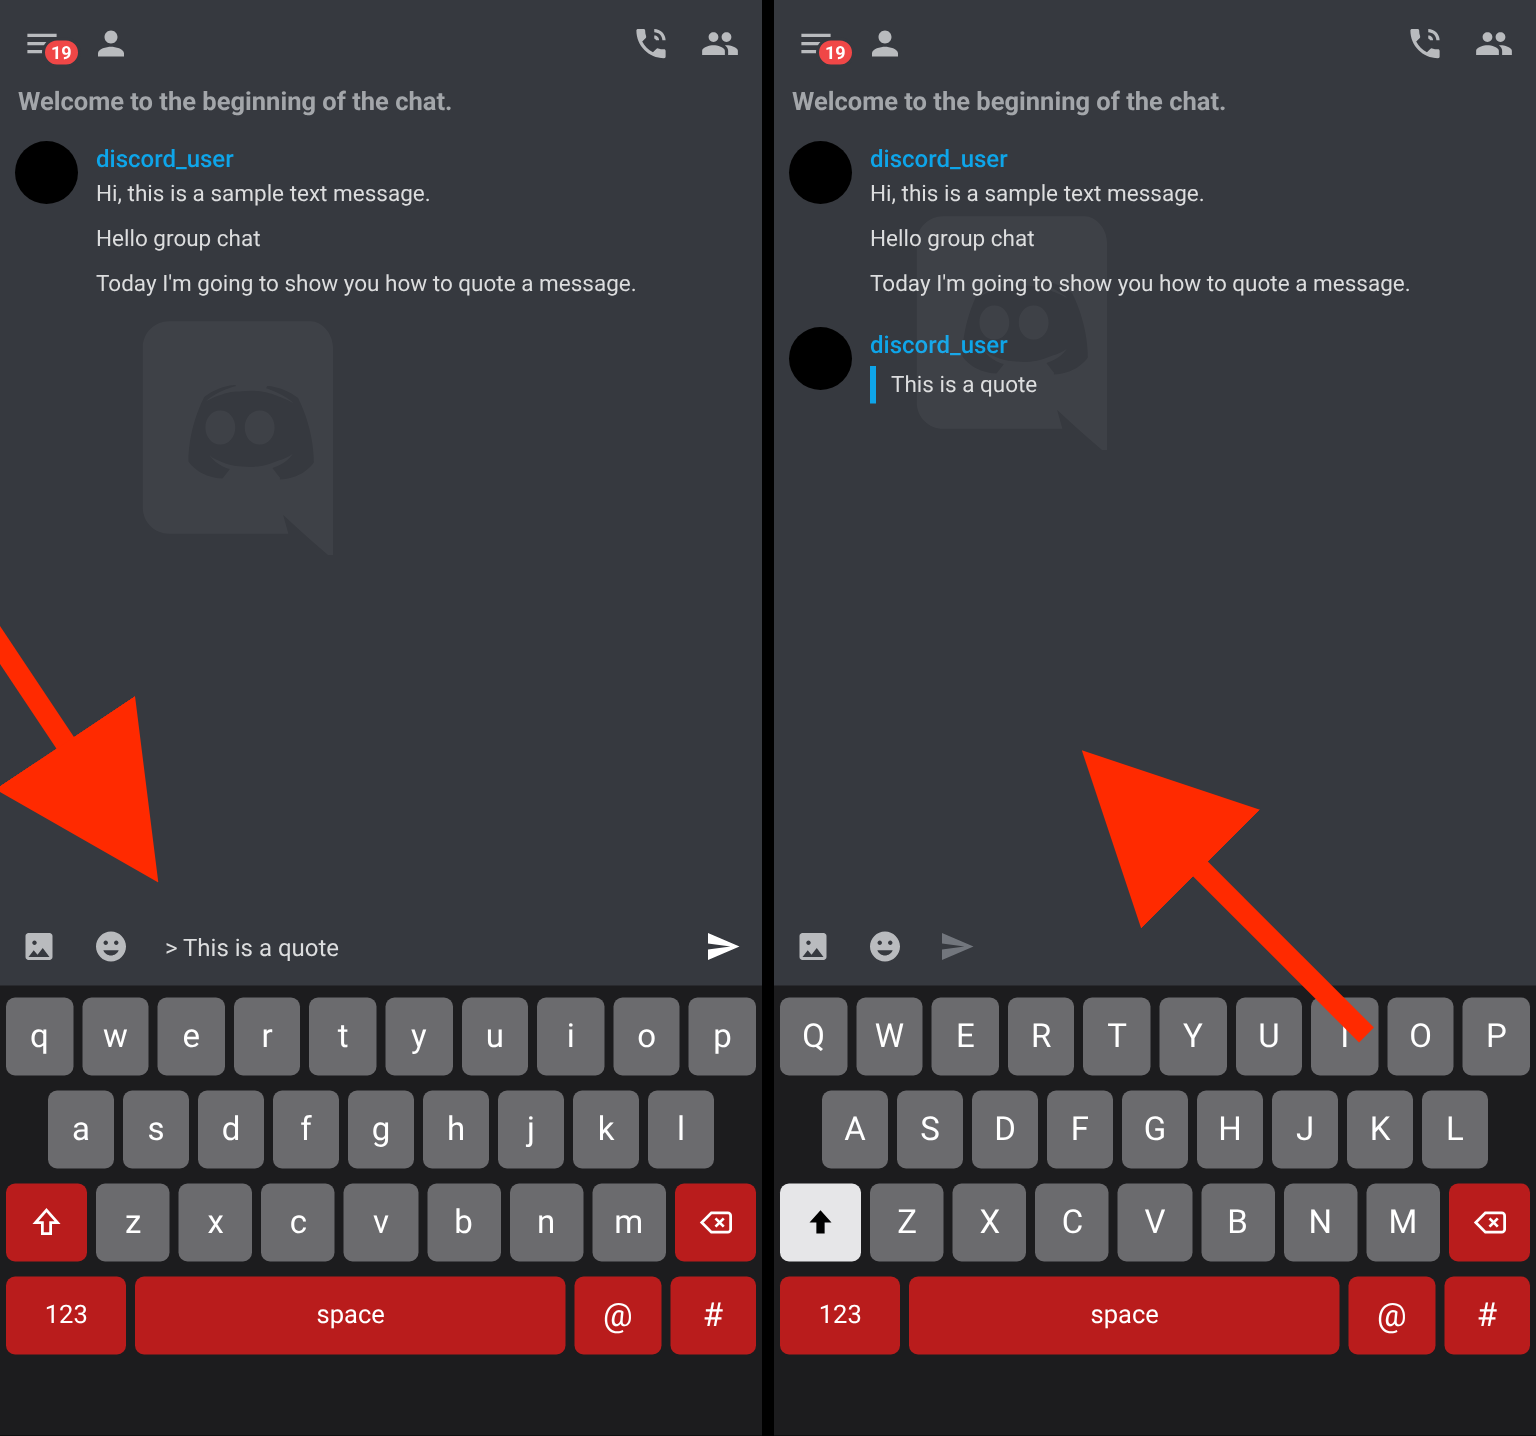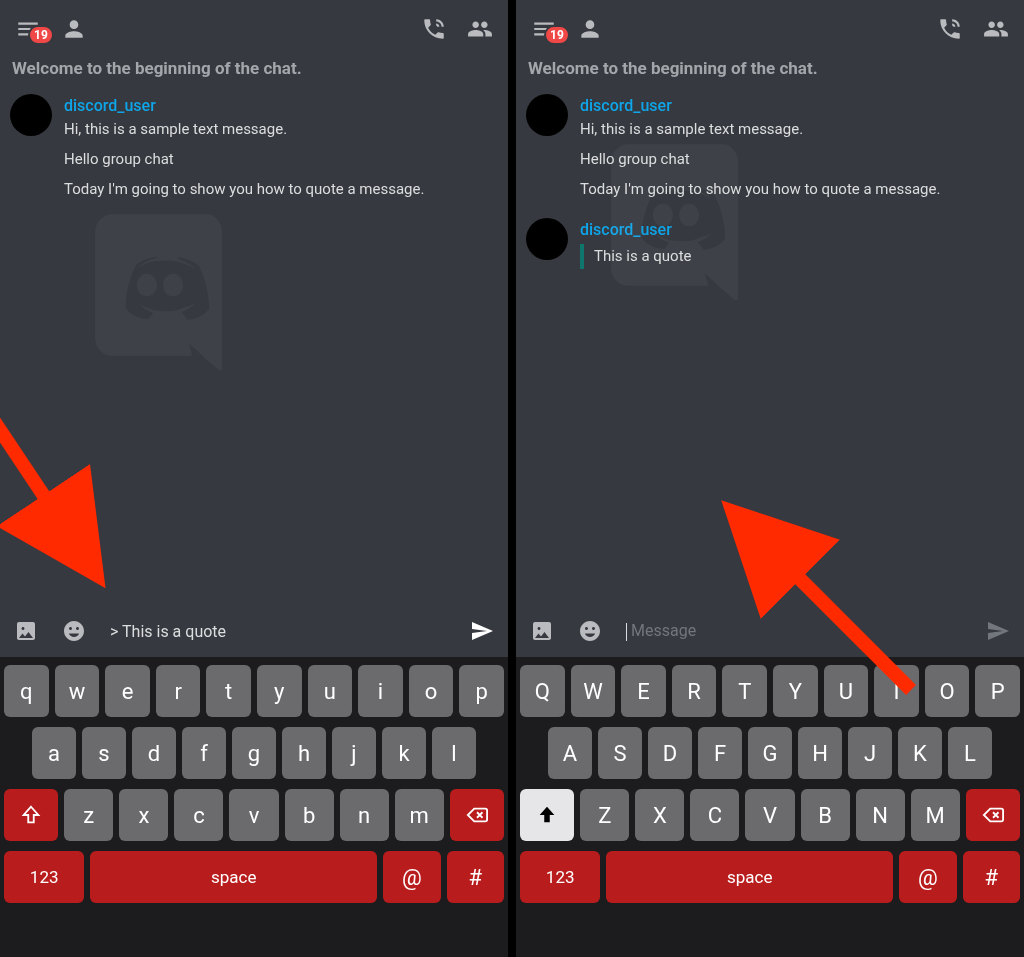--- a/index.html
+++ b/index.html
@@ -16,21 +16,21 @@
   .ghost{position:absolute;top:200px;left:30px;width:260px;height:170px;opacity:.04;pointer-events:none;}
   .ghost svg{width:100%;height:100%;fill:#fff;}
   
   .chat{flex:1;display:flex;flex-direction:column;justify-content:flex-start;padding:0 10px 6px 10px;}
   .welcome{color:#a3a6aa;font-weight:700;font-size:17px;margin:0 0 16px 2px;}
   .msg{display:flex;gap:12px;margin-bottom:10px;}
   .avatar{width:42px;height:42px;border-radius:50%;background:#000;flex:none;}
   .bubble{color:#dcddde;font-size:15px;line-height:1.45;}
   .uname{color:#0ea5e9;font-weight:500;font-size:16px;margin-bottom:2px;}
   .line{margin-bottom:8px;}
-  .quote{border-left:4px solid #0f766e;padding:2px 0 2px 10px;color:#dcddde;}
+  .quote{border-left:4px solid #0ea5e9;padding:2px 0 2px 10px;color:#dcddde;}
   
   .inputbar{display:flex;align-items:center;gap:24px;padding:10px 14px 14px 14px;}
   .ib-ico{color:#b9bbbe;width:24px;height:24px;display:flex;align-items:center;justify-content:center;}
   .ib-ico svg{width:24px;height:24px;fill:currentColor;}
   .msgfield{flex:1;color:#dcddde;font-size:16px;}
   .msgfield.placeholder{color:#72767d;}
   .send{color:#fff;}
   .send.dim{color:#72767d;}
   .caret{display:inline-block;width:1px;height:18px;background:#dcddde;vertical-align:middle;margin-right:4px;}
   
@@ -254,21 +254,20 @@
       <div class="ib-ico">
         <svg viewBox="0 0 24 24">
             <path d="M19 3H5C3.9 3 3 3.9 3 5v14c0 1.1.9 2 2 2h14c1.1 0 2-.9 2-2V5c0-1.1-.9-2-2-2zM9 8c.8 0 1.5.7 1.5 1.5S9.8 11 9 11s-1.5-.7-1.5-1.5S8.2 8 9 8zm10 11H5l3.5-4.5 2.5 3 3.5-4.5L19 19z"></path>
           </svg>
       </div>
       <div class="ib-ico">
         <svg viewBox="0 0 24 24">
             <path d="M12 2C6.5 2 2 6.5 2 12s4.5 10 10 10 10-4.5 10-10S17.5 2 12 2zm-3.5 6C9.3 8 10 8.7 10 9.5S9.3 11 8.5 11 7 10.3 7 9.5 7.7 8 8.5 8zm7 0c.8 0 1.5.7 1.5 1.5S16.3 11 15.5 11 14 10.3 14 9.5 14.7 8 15.5 8zM12 18c-2.3 0-4.3-1.4-5.1-3.5h10.2C16.3 16.6 14.3 18 12 18z"></path>
           </svg>
       </div>
-      <div class="msgfield placeholder"><span class="caret"></span><span>Message</span></div>
       <div class="ib-ico send dim">
         <svg viewBox="0 0 24 24">
             <path d="M2 21l21-9L2 3v7l15 2-15 2v7z"></path>
           </svg>
       </div>
     </div>
 
     <div class="kbd">
       <div class="krow" id="rrow0">
           <div class="key">Q</div>

